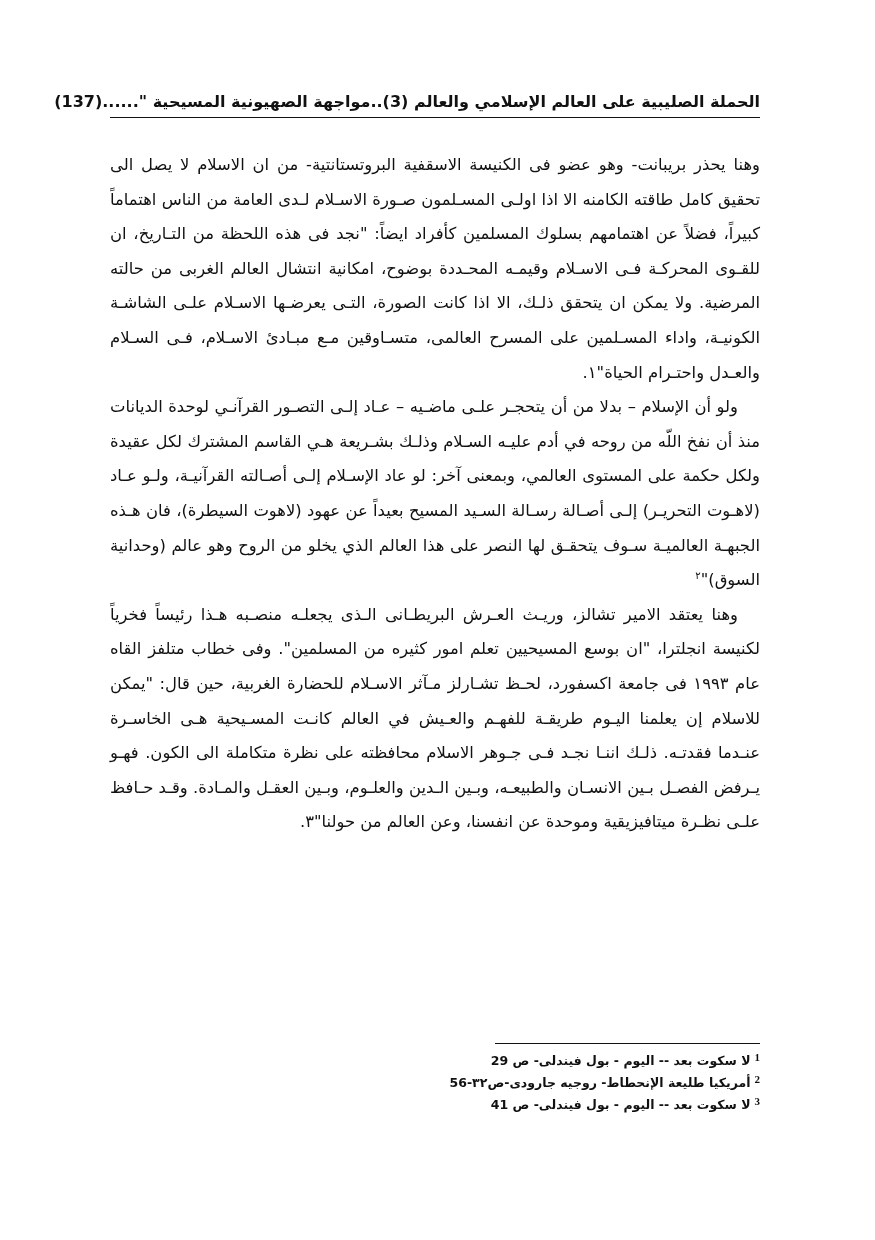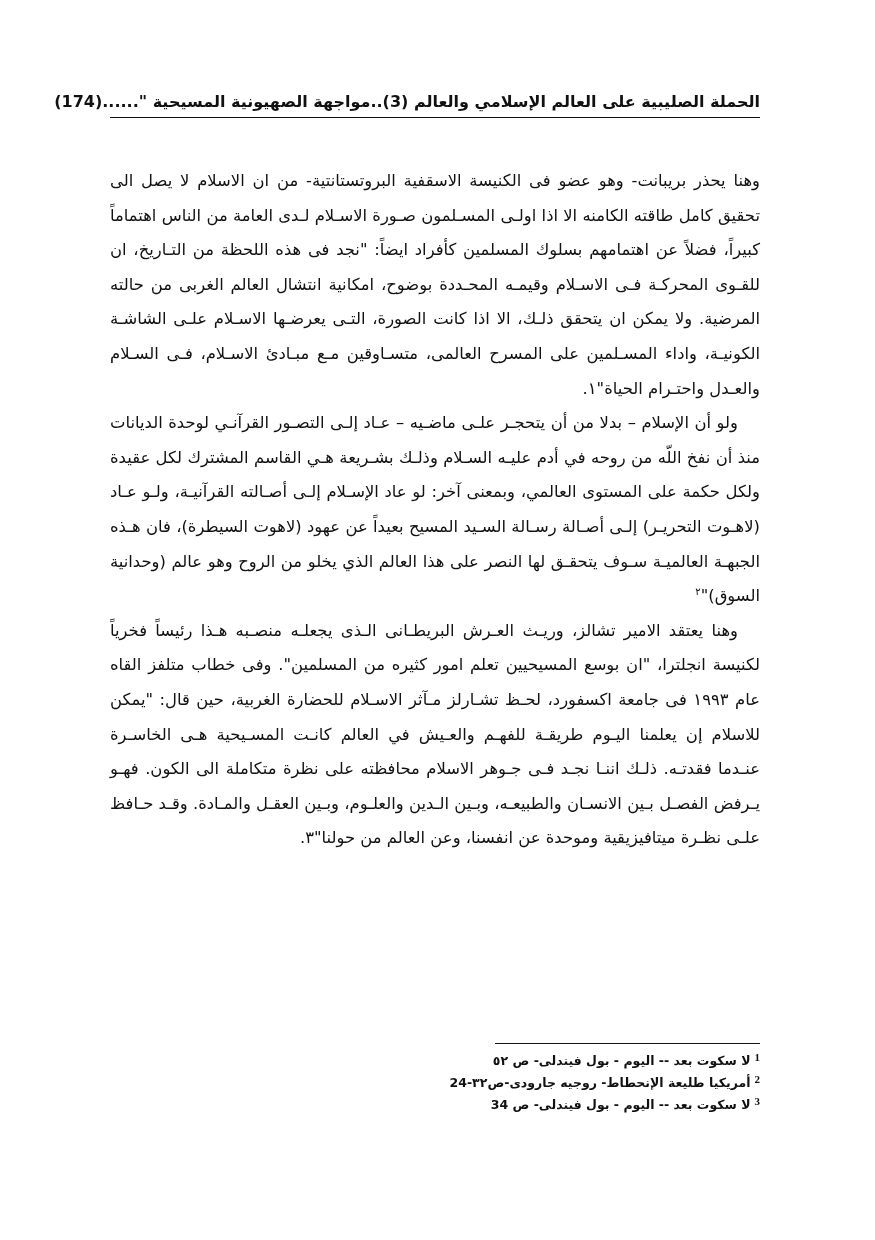--- a/index.html
+++ b/index.html
@@ -38,21 +38,21 @@
       font-weight: bold;
       font-size: 16px;
       line-height: 24px;
       padding-bottom: 3px;
       box-sizing: border-box;
     }
     .running-header .title { white-space: nowrap; }
     .running-header .page-number { white-space: nowrap; padding-left: 2px; }
     .body-text {
       position: absolute;
-      top: 164px;
+      top: 148px;
       right: 0;
       width: 650px;
       font-size: 16.4px;
       line-height: 34.6px;
       text-align: justify;
       text-align-last: right;
     }
     .para {
       margin: 0;
       text-indent: 0;
@@ -95,39 +95,39 @@
       top: -4px;
     }
   </style>
 </head>
 <body>
 
 <div class="page">
 
   <div class="running-header">
     <span class="title">الحملة الصليبية على العالم الإسلامي والعالم (3)..مواجهة الصهيونية المسيحية "......</span>
-    <span class="page-number">(174)</span>
+    <span class="page-number">(137)</span>
   </div>
 
   <div class="body-text">
     <p class="para"><span>وهنا يحذر بريبانت- وهو عضو فى الكنيسة الاسقفية البروتستانتية- من ان الاسلام لا يصل الى تحقيق كامل طاقته الكامنه الا اذا اولـى المسـلمون صـورة الاسـلام لـدى العامة من الناس اهتماماً كبيراً، فضلاً عن اهتمامهم بسلوك المسلمين كأفراد ايضاً: "نجد فى هذه اللحظة من التـاريخ، ان للقـوى المحركـة فـى الاسـلام وقيمـه المحـددة بوضوح، امكانية انتشال العالم الغربى من حالته المرضية. ولا يمكن ان يتحقق ذلـك، الا اذا كانت الصورة، التـى يعرضـها الاسـلام علـى الشاشـة الكونيـة، واداء المسـلمين على المسرح العالمى، متسـاوقين مـع مبـادئ الاسـلام، فـى السـلام والعـدل واحتـرام الحياة"</span><span>١.</span></p>
     <p class="para indent"><span>ولو أن الإسلام – بدلا من أن يتحجـر علـى ماضـيه – عـاد إلـى التصـور القرآنـي لوحدة الديانات منذ  أن نفخ اللّه من روحه في أدم عليـه السـلام وذلـك بشـريعة هـي القاسم المشترك لكل عقيدة ولكل حكمة على المستوى العالمي، وبمعنى آخر: لو عاد الإسـلام إلـى أصـالته القرآنيـة، ولـو عـاد (لاهـوت التحريـر) إلـى أصـالة رسـالة السـيد المسيح بعيداً عن عهود (لاهوت السيطرة)، فان هـذه الجبهـة العالميـة سـوف يتحقـق لها النصر على هذا العالم الذي يخلو من الروح وهو عالم (وحدانية السوق)"</span><sup class="fn-ref">٢</sup></p>
     <p class="para indent"><span>وهنا يعتقد الامير تشالز، وريـث العـرش البريطـانى الـذى يجعلـه منصـبه هـذا رئيساً فخرياً لكنيسة انجلترا، "ان بوسع المسيحيين تعلم امور كثيره من المسلمين". وفى خطاب متلفز القاه عام ١٩٩٣ فى جامعة اكسفورد، لحـظ تشـارلز مـآثر الاسـلام للحضارة الغربية، حين قال: "يمكن للاسلام إن يعلمنا اليـوم طريقـة للفهـم والعـيش في العالم كانـت المسـيحية هـى الخاسـرة عنـدما فقدتـه. ذلـك اننـا نجـد فـى جـوهر الاسلام محافظته على نظرة متكاملة الى الكون. فهـو يـرفض الفصـل بـين الانسـان والطبيعـه، وبـين الـدين والعلـوم، وبـين العقـل والمـادة. وقـد حـافظ علـى نظـرة ميتافيزيقية وموحدة عن انفسنا، وعن العالم من حولنا"٣.</span></p>
   </div>
 
   <div class="footnote-rule"></div>
 
   <div class="footnotes">
     <div class="footnote">
       <span class="num">1</span>
-      <span>لا سكوت بعد -- اليوم - بول فيندلى- ص ٥٢</span>
+      <span>لا سكوت بعد -- اليوم - بول فيندلى- ص 29</span>
     </div>
     <div class="footnote">
       <span class="num">2</span>
-      <span>أمريكيا طليعة الإنحطاط- روجيه جارودى-ص٣٢-24</span>
+      <span>أمريكيا طليعة الإنحطاط- روجيه جارودى-ص٣٢-56</span>
     </div>
     <div class="footnote">
       <span class="num">3</span>
-      <span>لا سكوت بعد -- اليوم - بول فيندلى- ص 34</span>
+      <span>لا سكوت بعد -- اليوم - بول فيندلى- ص 41</span>
     </div>
   </div>
 
 </div>
 
 </body></html>

